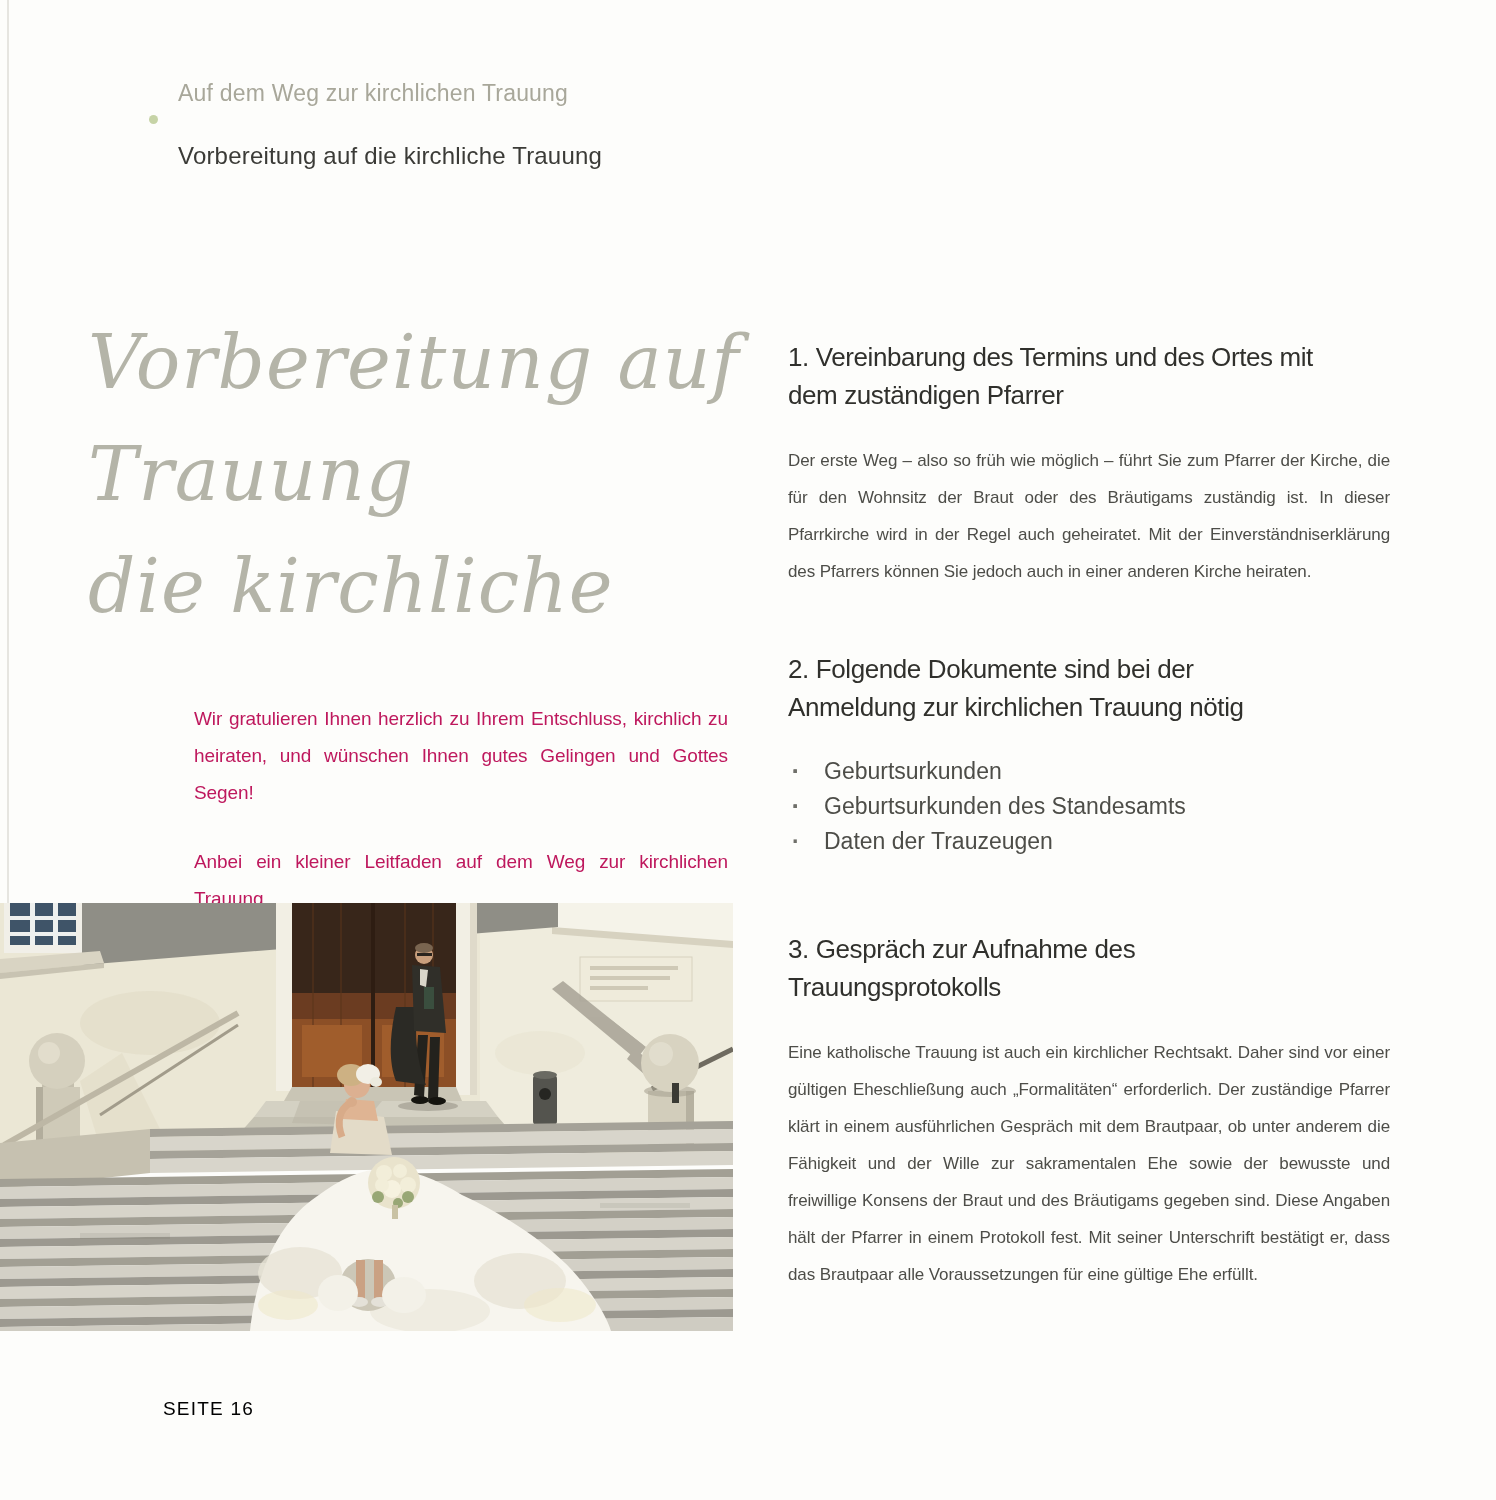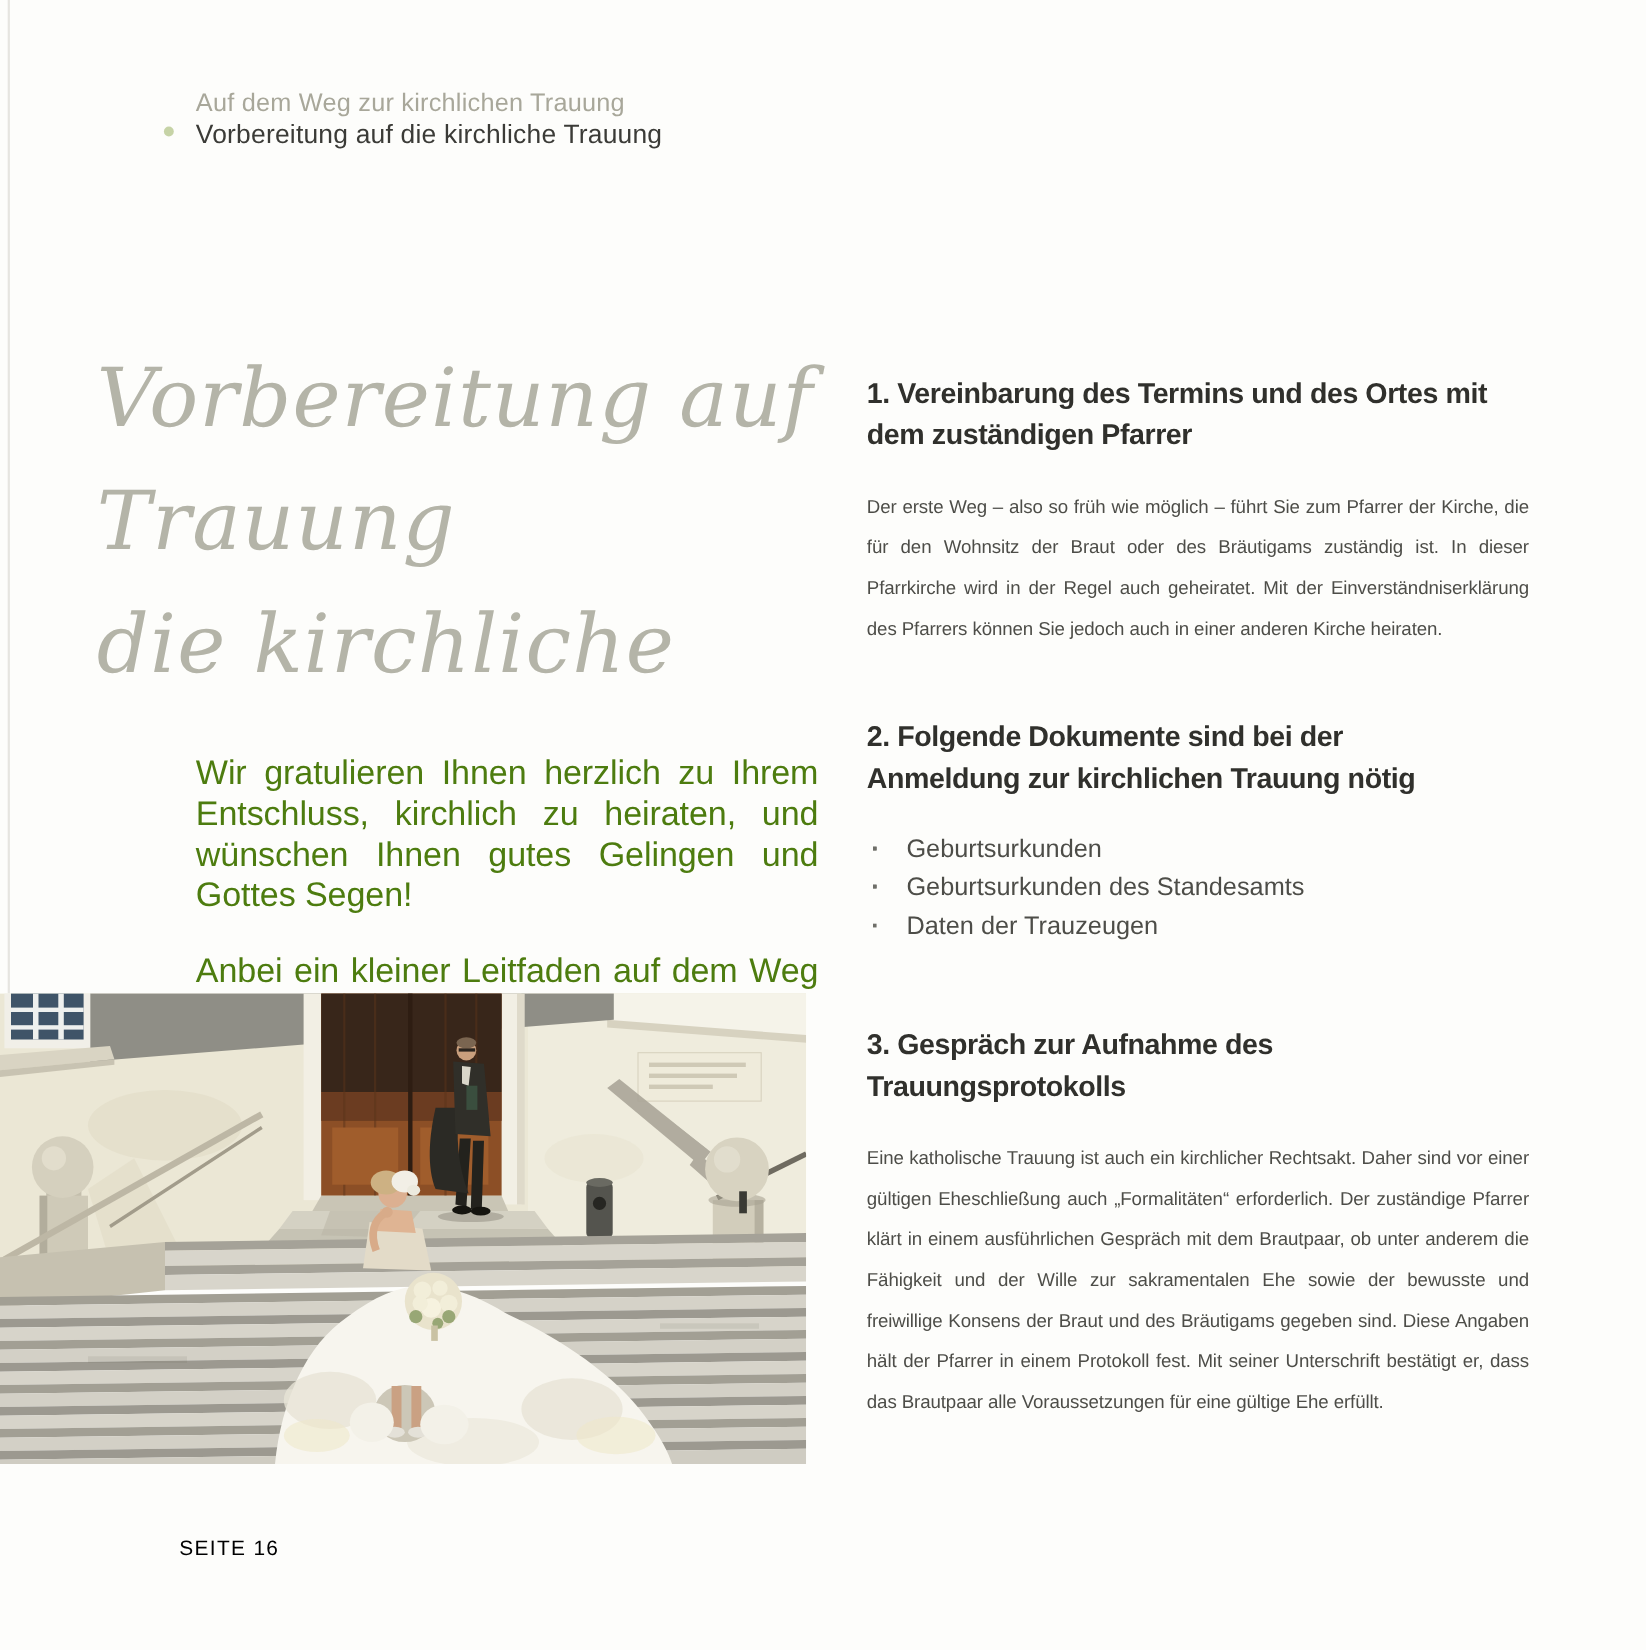--- a/index.html
+++ b/index.html
@@ -10,49 +10,49 @@
     color:#4d4d48;
     position:relative;
     overflow:hidden;
   }
   .page{position:absolute;inset:0;}
   .scan-edge{position:absolute;left:7px;top:0;width:2px;height:903px;background:#e6e5e0;}
 
   
   .eyebrow{position:absolute;left:178px;top:78px;}
   .eyebrow .kicker{font-size:23px;line-height:30px;color:#a8a79a;letter-spacing:.2px;}
-  .eyebrow .crumb{font-size:24px;line-height:30px;color:#3b3b37;letter-spacing:.2px;}
+  .eyebrow .crumb{font-size:24px;line-height:30px;color:#3b3b37;letter-spacing:.2px;margin-top:33px;}
   .eyebrow-dot{position:absolute;left:149px;top:115px;width:9px;height:9px;border-radius:50%;
     background:#bccb97;opacity:.85;}
 
   
   .script-title{
     position:absolute;left:88px;top:306px;width:652px;
     font-family:"DejaVu Serif", serif;font-style:italic;font-weight:400;
     font-size:74px;line-height:112px;color:#b4b4a8;
     letter-spacing:1px;
   }
 
   
   .intro{position:absolute;left:178px;top:684px;width:566px;}
-  .intro p{margin:0;font-size:31px;line-height:37px;letter-spacing:-0.1px;
-    text-align:justify;color:#4d7c0f;}
+  .intro p{margin:16px;font-size:19px;line-height:37px;letter-spacing:-0.1px;
+    text-align:justify;color:#be185d;}
   .intro p + p{margin-top:32px;}
 
   
   .photo{position:absolute;left:0;top:903px;width:733px;height:428px;overflow:hidden;}
   .photo svg{display:block;width:100%;height:100%;}
 
   
   .right-col{position:absolute;left:788px;top:0;width:602px;}
   .section{position:absolute;left:0;width:602px;}
   .section-1{top:338px;}
   .section-2{top:650px;}
   .section-3{top:930px;}
-  .sec-heading{font-size:26px;line-height:38px;font-weight:700;color:#30302c;
+  .sec-heading{font-size:26px;line-height:38px;font-weight:400;color:#30302c;
     letter-spacing:-0.4px;}
   .sec-heading .hl{display:block;white-space:nowrap;}
   .sec-body{margin-top:28px;font-size:17px;line-height:37px;letter-spacing:-0.1px;
     text-align:justify;color:#4d4d48;}
   .checklist{margin:28px 0 0 0;padding:0;list-style:none;}
   .checklist li{position:relative;padding-left:36px;font-size:23px;line-height:35px;
     color:#4d4d48;}
   .checklist .dot{position:absolute;left:4px;top:0;color:#6f6f69;font-weight:700;}
 
   

